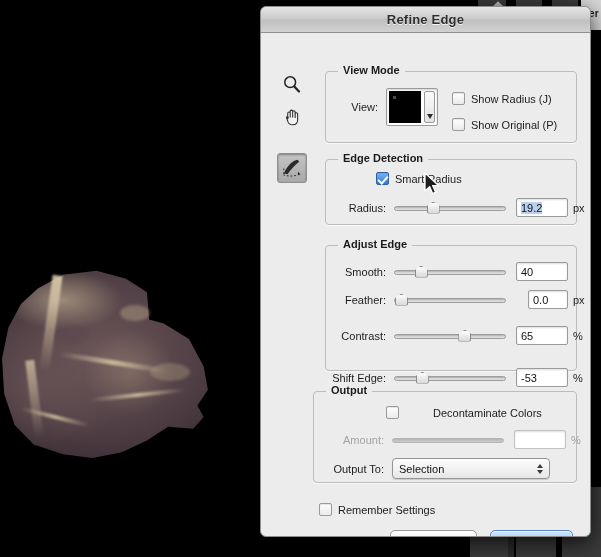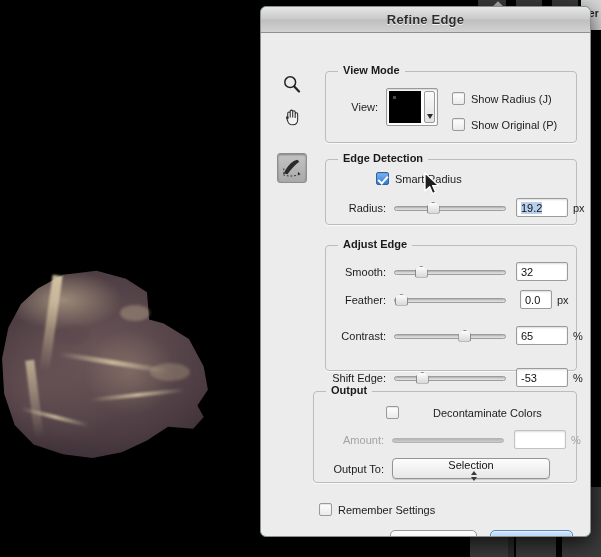--- a/index.html
+++ b/index.html
@@ -182,21 +182,21 @@
     width:0;height:0;border-left:3px solid transparent;border-right:3px solid transparent;
     border-top:5px solid #2a2a2a; display:block;
   }
 
   
   .select {
     height:21px; border:1px solid #949494; border-radius:4px;
     background:linear-gradient(#fdfdfd,#e7e7e7);
     box-shadow: 0 1px 1px rgba(0,0,0,.14);
     display:flex; align-items:center; justify-content:space-between;
-    padding:0 6px; font-size:11px; color:#111;flex-direction:column;
+    padding:0 6px; font-size:11px; color:#111;
   }
   .select .arrows { display:flex; flex-direction:column; gap:2px; margin-left:6px; }
   .select .arrows i { width:0;height:0;border-left:3px solid transparent;border-right:3px solid transparent; }
   .select .arrows .up { border-bottom:4px solid #3a3a3a; }
   .select .arrows .dn { border-top:4px solid #3a3a3a; }
 
   
   .btn {
     height:26px; border-radius:5px; font-size:12px; color:#131313;
     display:flex; align-items:center; justify-content:center;
@@ -322,32 +322,32 @@
       <div class="group" style="left:64px; top:212px; width:252px; height:126px;">
         <span class="group-title">Adjust Edge</span>
 
         <div class="row" style="position:absolute; left:6px; top:16px;">
           <span class="lbl" style="width:54px;">Smooth:</span>
           <div class="slider" style="width:112px; margin-left:8px;">
             <div class="track"></div>
             <div class="thumb" id="smooth-thumb" style="left: 20.79px;"></div>
           </div>
           <div class="field" style="width:52px; margin-left:10px;">
-            <span class="val">32</span>
+            <span class="val">40</span>
           </div>
           <span class="unit"></span>
         </div>
 
         <div class="row" style="position:absolute; left:6px; top:44px;">
           <span class="lbl" style="width:54px;">Feather:</span>
           <div class="slider" style="width:112px; margin-left:8px;">
             <div class="track"></div>
             <div class="thumb" id="feather-thumb" style="left: 0.99px;"></div>
           </div>
-          <div class="field" style="width:32px; margin-left:14px;">
+          <div class="field" style="width:40px; margin-left:22px;">
             <span class="val">0.0</span>
           </div>
           <span class="unit">px</span>
         </div>
 
         <div class="row" style="position:absolute; left:6px; top:72px;margin-top:8px;">
           <span class="lbl" style="width:54px;">Contrast:</span>
           <div class="slider" style="width:112px; margin-left:8px;">
             <div class="track"></div>
             <div class="thumb" id="contrast-thumb" style="left: 64.35px;"></div>

